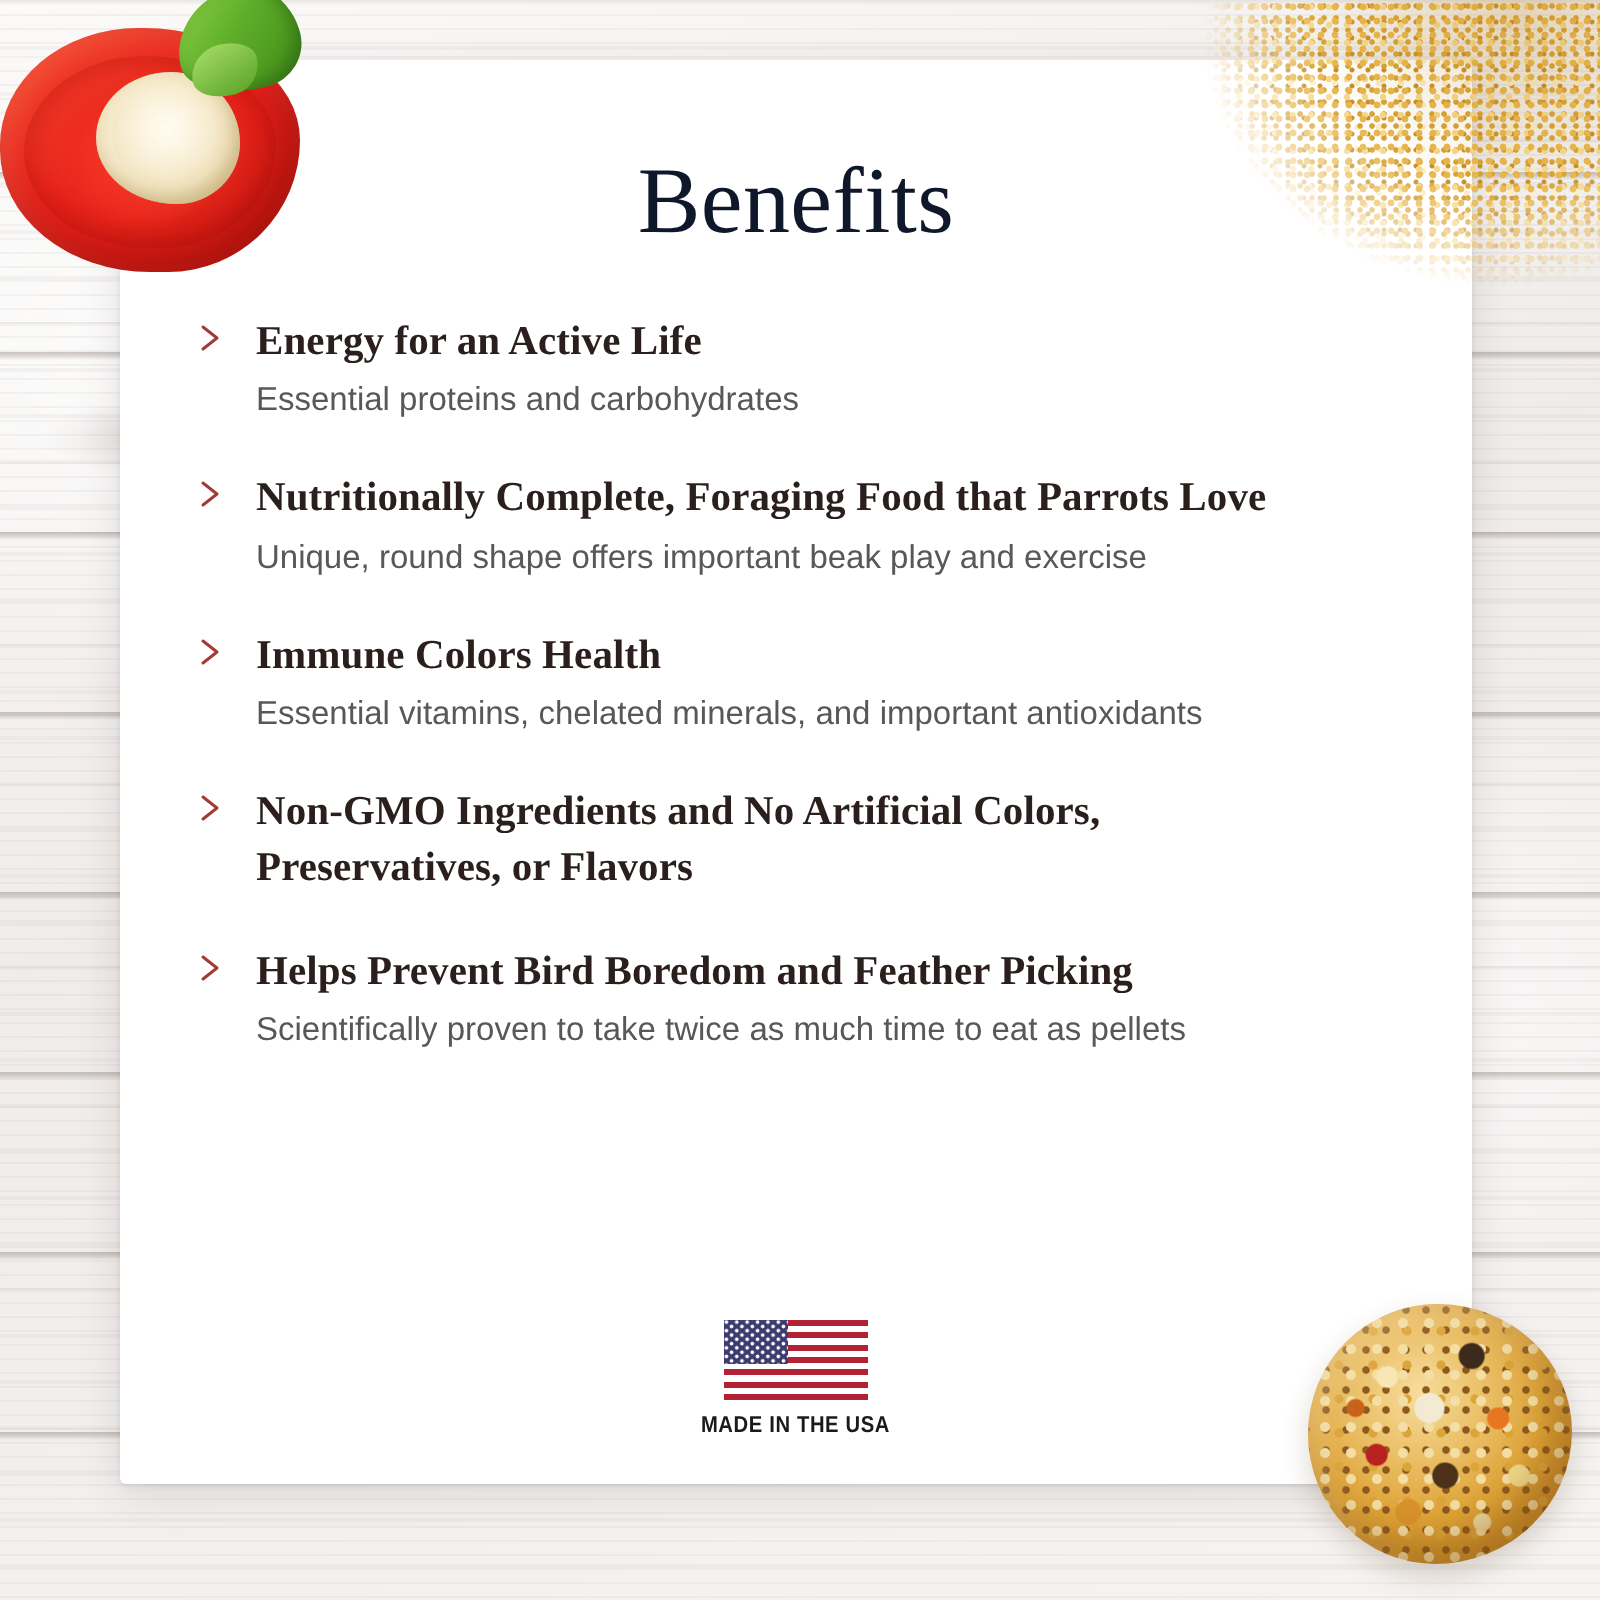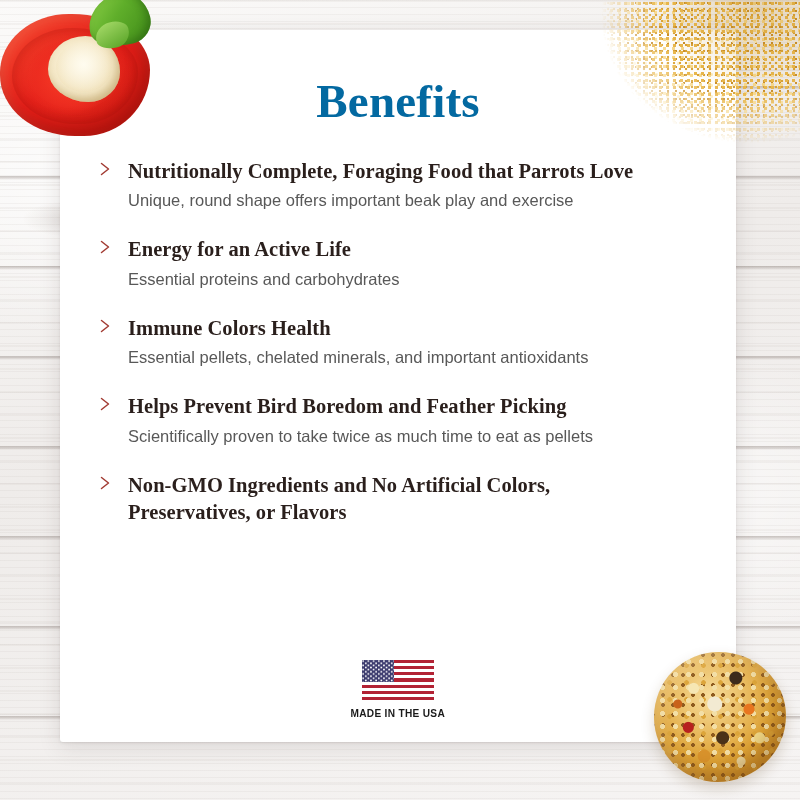--- a/index.html
+++ b/index.html
@@ -71,25 +71,25 @@
     box-shadow: 0 5px 22px rgba(60,50,45,.13), 0 1px 3px rgba(60,50,45,.10);
   }
 
   .card-title {
     position: absolute;
     top: 48px;
     left: 0;
     width: 100%;
     text-align: center;
     font-family: "Liberation Serif", serif;
-    font-weight: 700;
+    font-weight: 400;
     font-size: 47px;
     line-height: 1;
     letter-spacing: .2px;
-    color: #0369a1;
+    color: #0f172a;
   }
 
   
   .benefits {
     position: absolute;
     top: 128px;
     left: 36px;
     right: 28px;
   }
   .benefit {
@@ -305,63 +305,63 @@
     <div class="card-title">Benefits</div>
 
     <div class="benefits">
 
       <div class="benefit">
         <span class="chevron">
           <svg viewBox="0 0 14 16" fill="none" stroke="currentColor" stroke-width="1.5" stroke-linecap="round" stroke-linejoin="round">
               <polyline points="3.5,2.5 10.5,8 3.5,13.5"></polyline>
             </svg>
         </span>
+        <p class="benefit-title">Energy for an Active Life</p>
+        <p class="benefit-sub">Essential proteins and carbohydrates</p>
+      </div>
+
+      <div class="benefit">
+        <span class="chevron">
+          <svg viewBox="0 0 14 16" fill="none" stroke="currentColor" stroke-width="1.5" stroke-linecap="round" stroke-linejoin="round">
+              <polyline points="3.5,2.5 10.5,8 3.5,13.5"></polyline>
+            </svg>
+        </span>
         <p class="benefit-title">Nutritionally Complete, Foraging Food that Parrots Love</p>
         <p class="benefit-sub">Unique, round shape offers important beak play and exercise</p>
       </div>
 
       <div class="benefit">
         <span class="chevron">
           <svg viewBox="0 0 14 16" fill="none" stroke="currentColor" stroke-width="1.5" stroke-linecap="round" stroke-linejoin="round">
               <polyline points="3.5,2.5 10.5,8 3.5,13.5"></polyline>
             </svg>
         </span>
-        <p class="benefit-title">Energy for an Active Life</p>
-        <p class="benefit-sub">Essential proteins and carbohydrates</p>
-      </div>
-
-      <div class="benefit">
-        <span class="chevron">
-          <svg viewBox="0 0 14 16" fill="none" stroke="currentColor" stroke-width="1.5" stroke-linecap="round" stroke-linejoin="round">
-              <polyline points="3.5,2.5 10.5,8 3.5,13.5"></polyline>
-            </svg>
-        </span>
         <p class="benefit-title">Immune Colors Health</p>
-        <p class="benefit-sub">Essential pellets, chelated minerals, and important antioxidants</p>
-      </div>
-
+        <p class="benefit-sub">Essential vitamins, chelated minerals, and important antioxidants</p>
+      </div>
+
+
+      <div class="benefit">
+        <span class="chevron">
+          <svg viewBox="0 0 14 16" fill="none" stroke="currentColor" stroke-width="1.5" stroke-linecap="round" stroke-linejoin="round">
+              <polyline points="3.5,2.5 10.5,8 3.5,13.5"></polyline>
+            </svg>
+        </span>
+        <p class="benefit-title" style="max-width:470px;">Non-GMO Ingredients and No Artificial Colors, Preservatives, or Flavors</p>
+
+      </div>
 
       <div class="benefit">
         <span class="chevron">
           <svg viewBox="0 0 14 16" fill="none" stroke="currentColor" stroke-width="1.5" stroke-linecap="round" stroke-linejoin="round">
               <polyline points="3.5,2.5 10.5,8 3.5,13.5"></polyline>
             </svg>
         </span>
         <p class="benefit-title">Helps Prevent Bird Boredom and Feather Picking</p>
         <p class="benefit-sub">Scientifically proven to take twice as much time to eat as pellets</p>
-      </div>
-
-      <div class="benefit">
-        <span class="chevron">
-          <svg viewBox="0 0 14 16" fill="none" stroke="currentColor" stroke-width="1.5" stroke-linecap="round" stroke-linejoin="round">
-              <polyline points="3.5,2.5 10.5,8 3.5,13.5"></polyline>
-            </svg>
-        </span>
-        <p class="benefit-title" style="max-width:470px;">Non-GMO Ingredients and No Artificial Colors, Preservatives, or Flavors</p>
-
       </div>
 
     </div>
 
     <div class="usa-badge">
       <div class="flag">
         <div class="stripes"></div>
         <div class="canton">
           <div class="stars"></div>
         </div>

